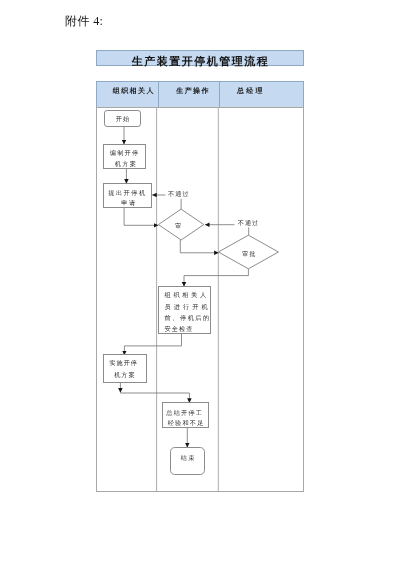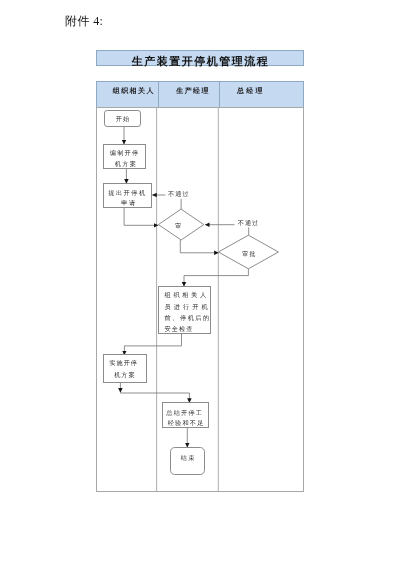--- a/index.html
+++ b/index.html
@@ -59,21 +59,21 @@
   <div class="doc-note">附件 4:</div>
 
   <div class="table">
     <div class="title-cell">
       <span class="title-text">生产装置开停机管理流程</span>
     </div>
     <div class="head-row">
       <div class="head-sep" style="left:61.1px"></div>
       <div class="head-sep" style="left:122.8px"></div>
       <div class="head-cell hc1">组织相关人</div>
-      <div class="head-cell hc2">生产经理</div>
+      <div class="head-cell hc2">生产操作</div>
       <div class="head-cell hc3">总经理</div>
     </div>
     <div class="body-row"></div>
   </div>
 
   <svg class="fc" viewBox="0 0 400 566">
     <defs>
       <marker id="ah" markerWidth="5" markerHeight="5" refX="4.6" refY="2.5" orient="auto" markerUnits="userSpaceOnUse">
         <path d="M0.1,0.25 L4.7,2.5 L0.1,4.75 z" fill="#141414"></path>
       </marker>

